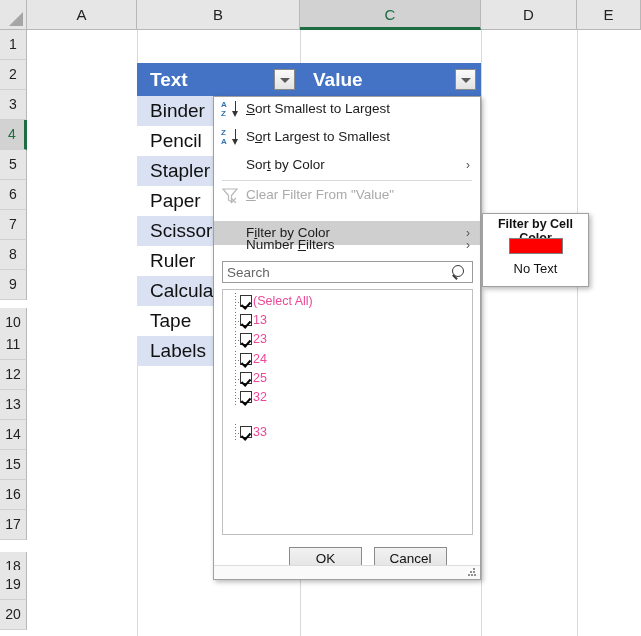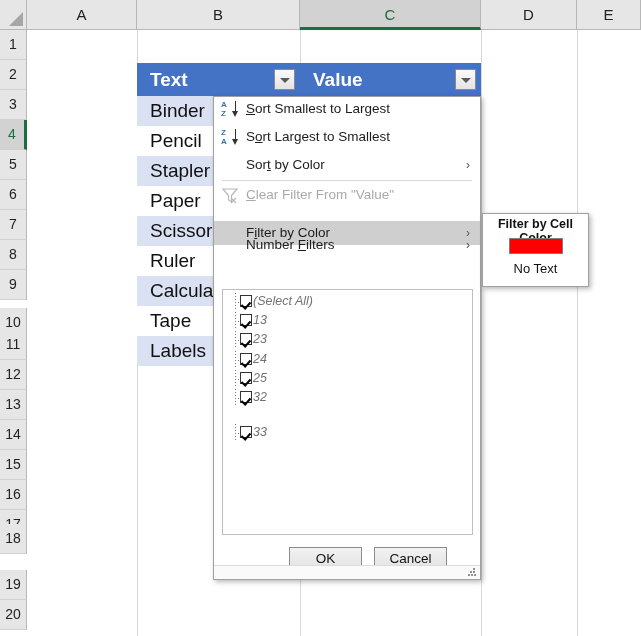--- a/index.html
+++ b/index.html
@@ -128,21 +128,21 @@
   .mag::after {
     content: ""; position: absolute; left: 1px; top: 9px; width: 6px; height: 1.5px;
     background: #3a3a3a; transform: rotate(45deg); transform-origin: left center;
   }
 
   
   .listbox {
     position: absolute; left: 8px; top: 192px; width: 251px; height: 246px;
     border: 1px solid #bfbfbf; background: #fff; overflow: hidden;
   }
-  .citem { position: relative; height: 17px; padding-left: 30px; font-size: 12.5px; color: #737373; line-height: 17px; white-space: nowrap; font-style: italic; }
+  .citem { position: relative; height: 17px; padding-left: 30px; font-size: 12.5px; color: #ec4899; line-height: 17px; white-space: nowrap; }
   .tree-v { position: absolute; left: 12px; top: 0; width: 1px; height: 17px;
     background: repeating-linear-gradient(#777 0 1px, transparent 1px 3px); }
   .tree-h { position: absolute; left: 12px; top: 9px; width: 5px; height: 1px;
     background: repeating-linear-gradient(to right,#777 0 1px, transparent 1px 3px); }
   .cbox {
     position: absolute; left: 17px; top: 2px; width: 12px; height: 12px;
     border: 1px solid #333; background: #fff;
   }
   .cbox.on::after {
     content: ""; position: absolute; left: 2px; top: 4px;
@@ -210,21 +210,21 @@
       <div class="row-head" style="top: 210px;">8</div>
       <div class="row-head" style="top: 240px;">9</div>
       <div class="row-head" style="top: 270px; margin-top: 8px;">10</div>
       <div class="row-head" style="top: 300px;">11</div>
       <div class="row-head" style="top: 330px;">12</div>
       <div class="row-head" style="top: 360px;">13</div>
       <div class="row-head" style="top: 390px;">14</div>
       <div class="row-head" style="top: 420px;">15</div>
       <div class="row-head" style="top: 450px;">16</div>
       <div class="row-head" style="top: 480px;">17</div>
-      <div class="row-head" style="top: 494px;">18</div>
+      <div class="row-head" style="top: 522px;">18</div>
       <div class="row-head" style="top: 540px;">19</div>
       <div class="row-head" style="top: 570px;">20</div>
     </div>
 
   <div class="sheet-body" id="sheetBody">
       <div class="vgrid" style="left: 110px;"></div>
       <div class="vgrid" style="left: 273px;"></div>
       <div class="vgrid" style="left: 454px;"></div>
       <div class="vgrid" style="left: 550px;"></div>
     </div>
@@ -269,20 +269,24 @@
         <div class="mitem" style="position: absolute; left: 0px; right: 0px; top: 56px;"><span>Sor<u>t</u> by Color</span><span class="arrow">›</span></div>
         <div class="menu-sep" style="position: absolute; left: 0px; right: 0px; top: 80px;"></div>
         <div class="mitem dim" style="position: absolute; left: 0px; right: 0px; top: 86px;"><span class="micon"><svg width="20" height="20" viewBox="0 0 20 20">
               <path d="M3 4h14l-5.5 6.5V17l-3-2v-4.5z" fill="none" stroke="#b8b8b8" stroke-width="1.2"></path>
               <path d="M11 13l5 5M16 13l-5 5" stroke="#b8b8b8" stroke-width="1.2"></path>
             </svg></span><span><u>C</u>lear Filter From "Value"</span></div>
         <div class="mitem hl" style="position: absolute; left: 0px; right: 0px; top: 112px;"><span>F<u>i</u>lter by Color</span><span class="arrow">›</span></div>
         <div class="mitem" style="position: absolute; left: 0px; right: 0px; top: 136px;"><span>Number <u>F</u>ilters</span><span class="arrow">›</span></div>
       </div>
 
+    <div class="searchbox">
+      <span class="ph">Search</span>
+      <span class="mag"></span>
+    </div>
 
     <div class="listbox" id="cbList">
         <div class="citem" style="margin-top: 3px;"><span class="tree-v"></span><span class="tree-h"></span><span class="cbox on"></span><span>(Select All)</span></div>
         <div class="citem" style="margin-top: 2px;"><span class="tree-v"></span><span class="tree-h"></span><span class="cbox on"></span><span>13</span></div>
         <div class="citem" style="margin-top: 2px;"><span class="tree-v"></span><span class="tree-h"></span><span class="cbox on"></span><span>23</span></div>
         <div class="citem" style="margin-top: 3px;"><span class="tree-v"></span><span class="tree-h"></span><span class="cbox on"></span><span>24</span></div>
         <div class="citem" style="margin-top: 2px;"><span class="tree-v"></span><span class="tree-h"></span><span class="cbox on"></span><span>25</span></div>
         <div class="citem" style="margin-top: 2px;"><span class="tree-v"></span><span class="tree-h"></span><span class="cbox on"></span><span>32</span></div>
         <div class="citem" style="margin-top: 18px;"><span class="tree-v"></span><span class="tree-h"></span><span class="cbox on"></span><span>33</span></div>
       </div>

